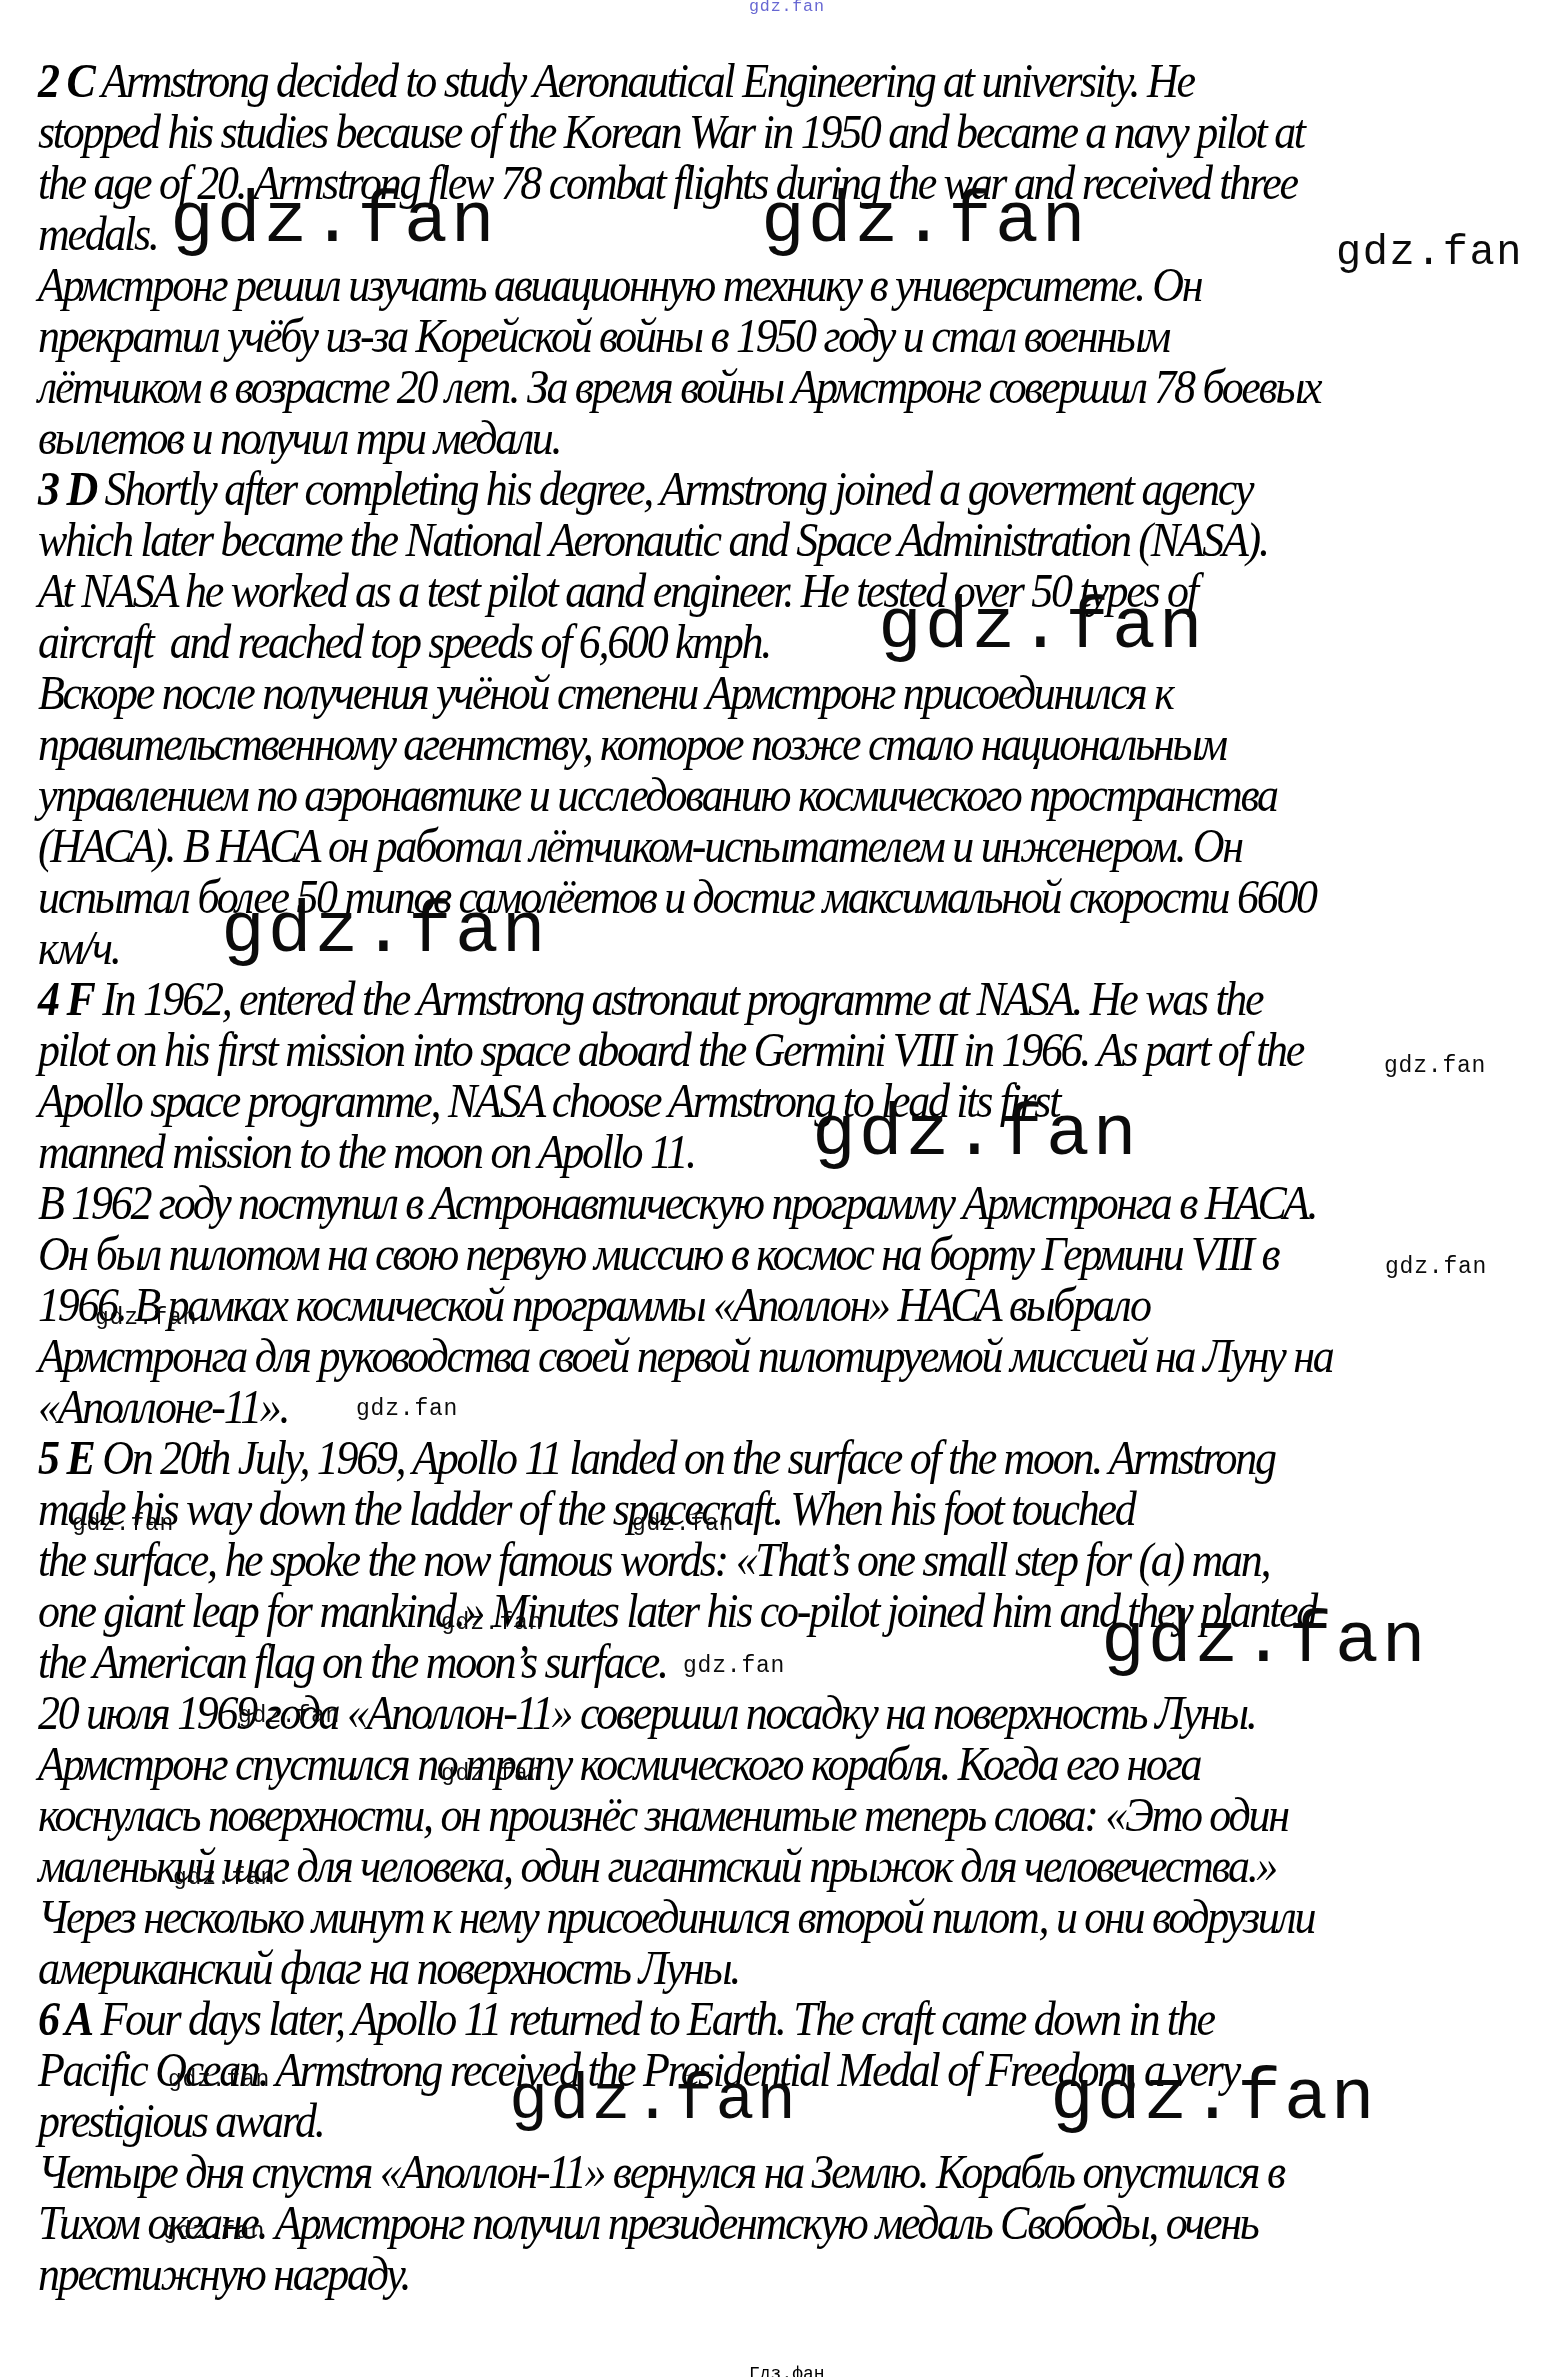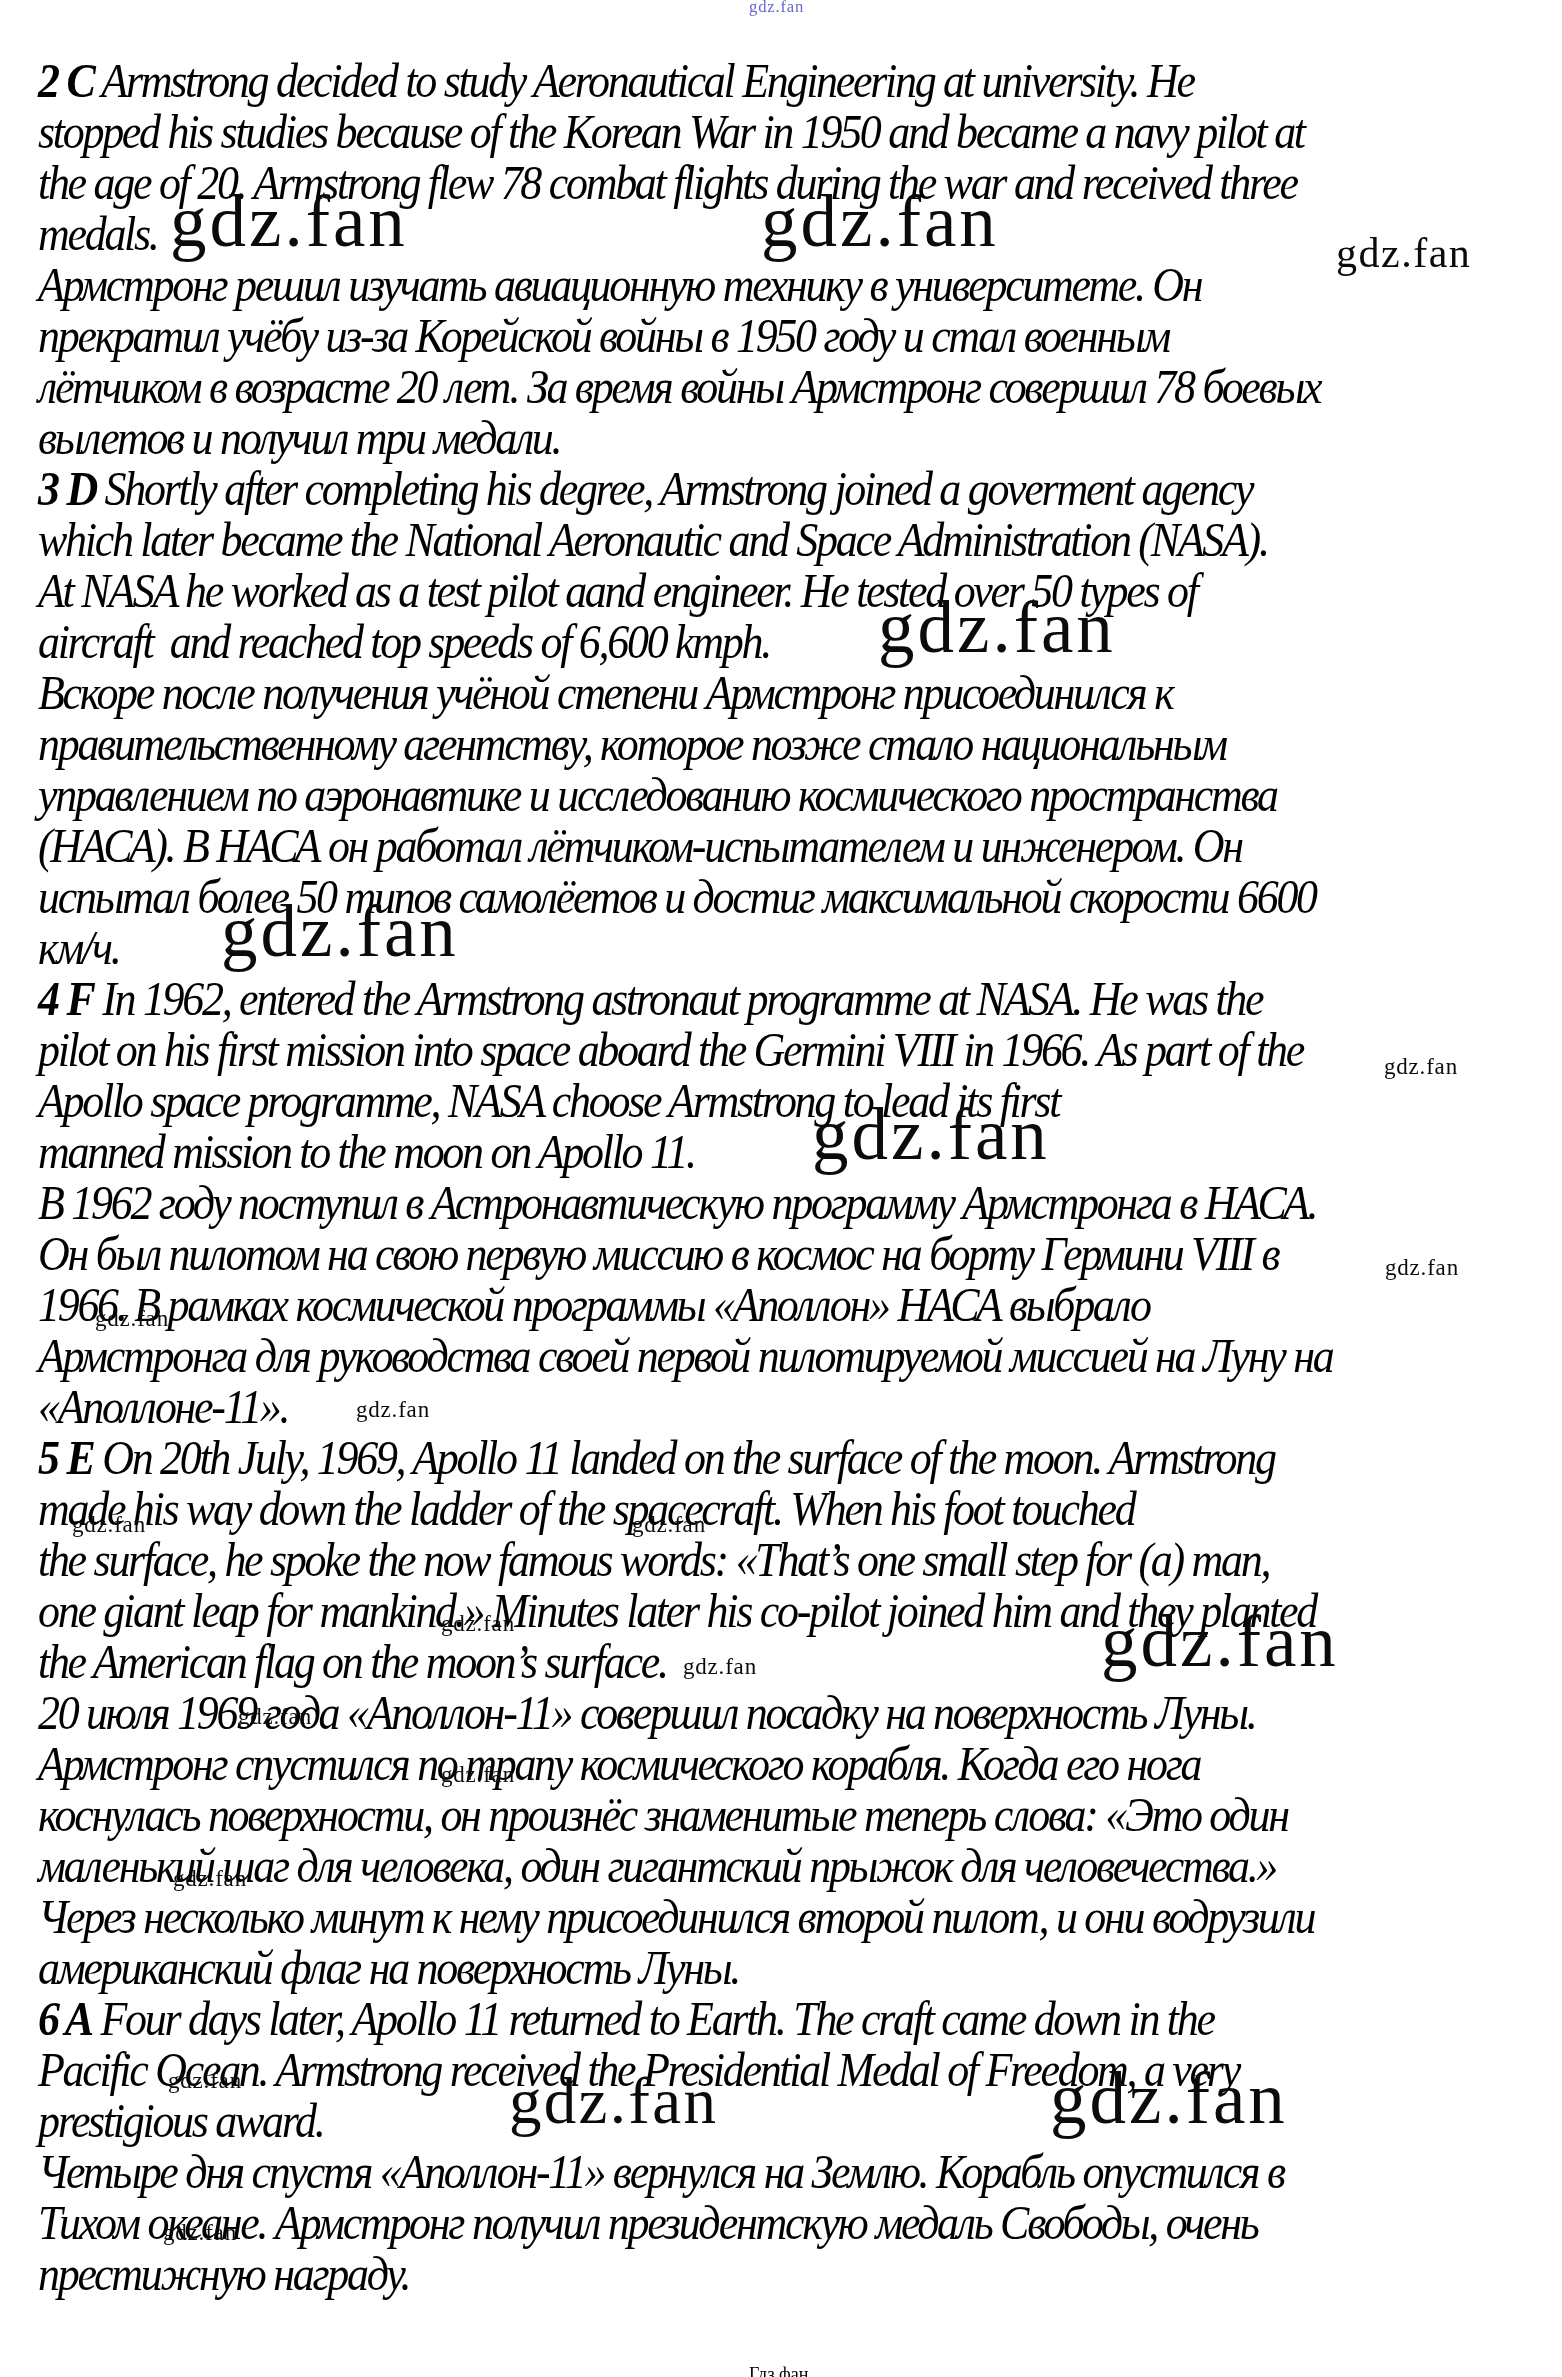--- a/index.html
+++ b/index.html
@@ -24,21 +24,21 @@
     font-size:44px;
     letter-spacing:-2.3px;
     color:#000000;
     transform:scaleY(1.12);
     transform-origin:left center;
   }
   .line .lead{font-weight:bold;}
   .wm{
     position:absolute;
     line-height:1;
-    font-family:Liberation Serif, serif;
+    font-family:Liberation Mono, monospace;
     color:#0b0b0b;
     white-space:nowrap;
   }
   .wm-big   {font-size:73px; letter-spacing:3px;}
   .wm-big2  {font-size:65px; letter-spacing:2.3px;}
   .wm-med   {font-size:42px; letter-spacing:1.5px;}
   .wm-small {font-size:23px; letter-spacing:0.8px;}
   .wm-top   {font-size:16.7px; letter-spacing:0.8px; color:#4d4dcb; opacity:.85;}
   .wm-footer{font-size:18px; letter-spacing:0; color:#000000;margin-top:20px;}
 </style>

